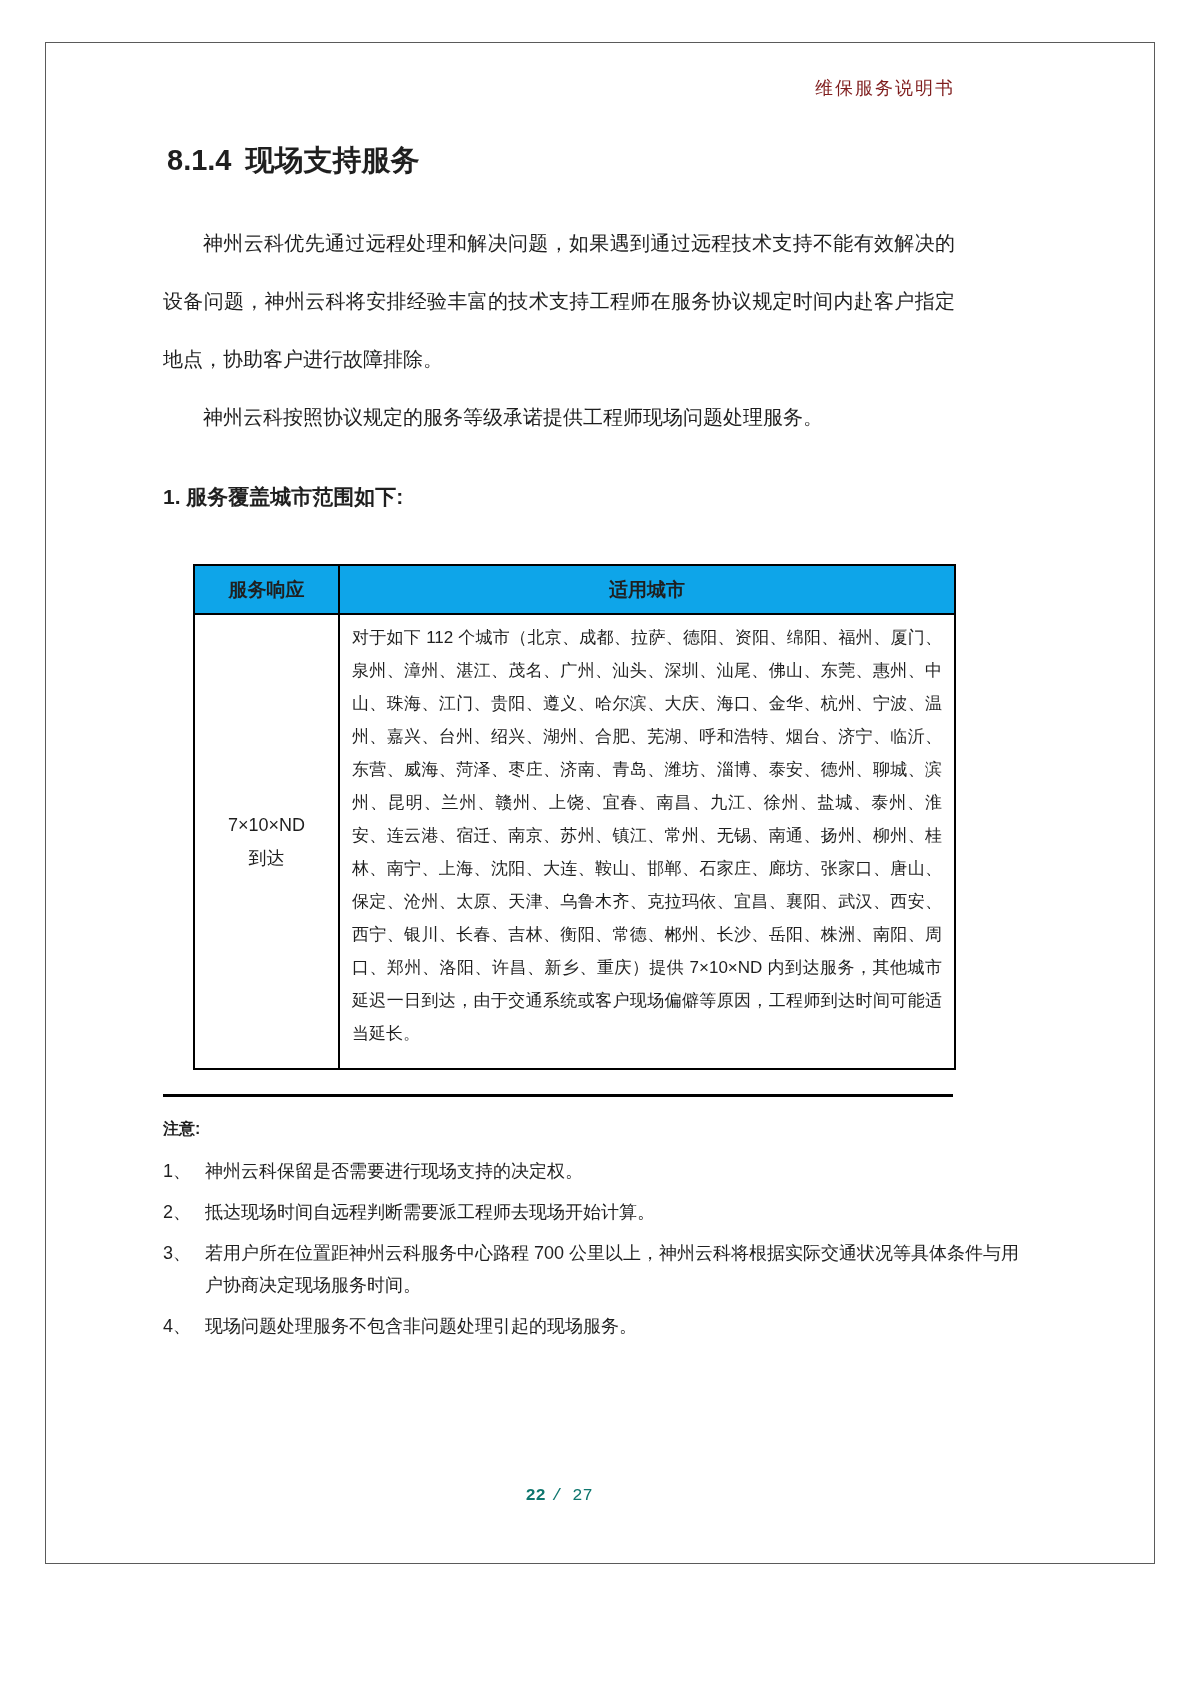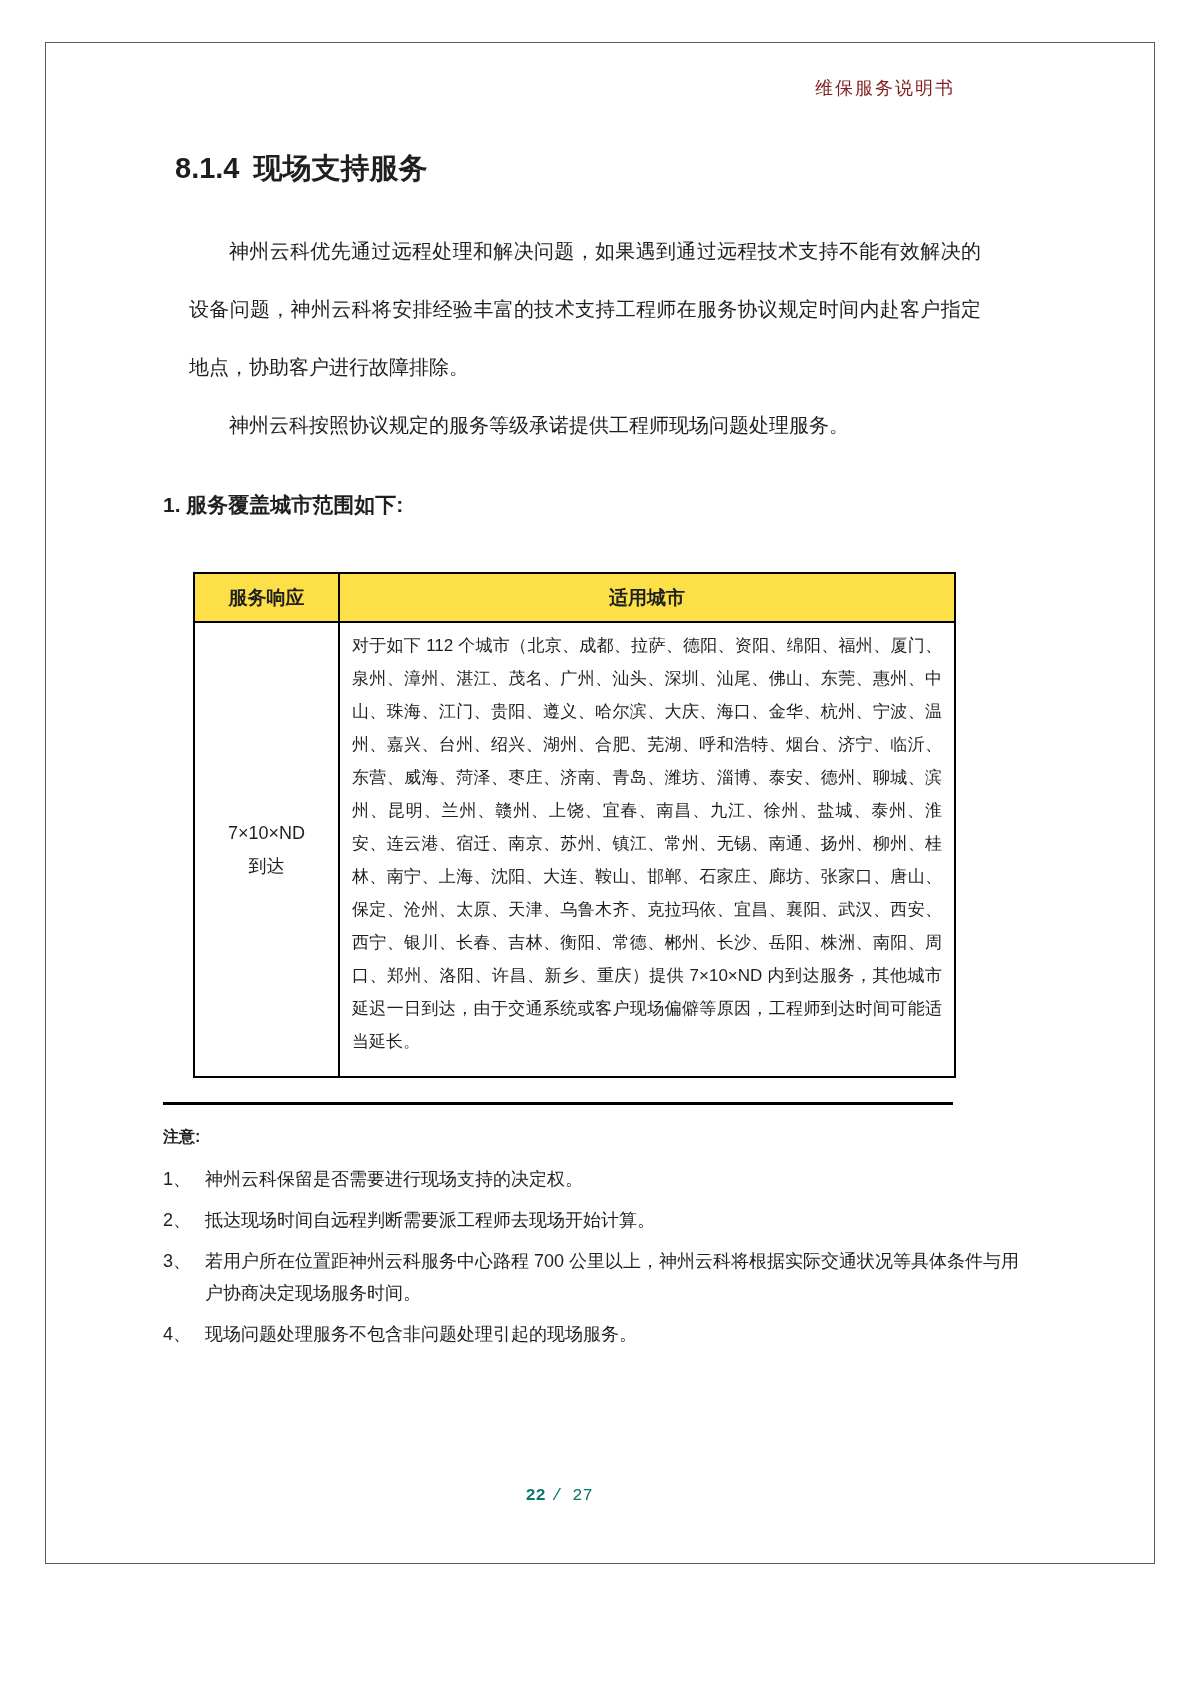--- a/index.html
+++ b/index.html
@@ -41,26 +41,25 @@
     top: 138px;
     width: 872px;
   }
   .section-heading {
     display: flex;
     align-items: baseline;
     gap: 14px;
     font-size: 29px;
     font-weight: bold;
     line-height: 36px;
-    margin: 12px;
+    margin: 4px;
   }
   .paras {
     margin-top: 36px;
     width: 792px;
-    margin-left: 26px;
   }
   .paras p {
     margin: 0;
     font-size: 20px;
     line-height: 58px;
     text-indent: 2em;
     text-align: justify;
     text-justify: inter-character;
   }
   .list-heading {
@@ -73,21 +72,21 @@
     margin-top: 52px;
     margin-left: 30px;
     width: 763px;
     border-collapse: collapse;
     table-layout: fixed;
   }
   table.services th, table.services td {
     border: 2px solid #000000;
   }
   table.services th {
-    background: #fde047;
+    background: #0ea5e9;
     font-size: 19px;
     font-weight: bold;
     height: 45px;
     text-align: center;
     vertical-align: middle;
   }
   col.resp-col { width: 145px; }
   td.response-cell {
     text-align: center;
     vertical-align: middle;

